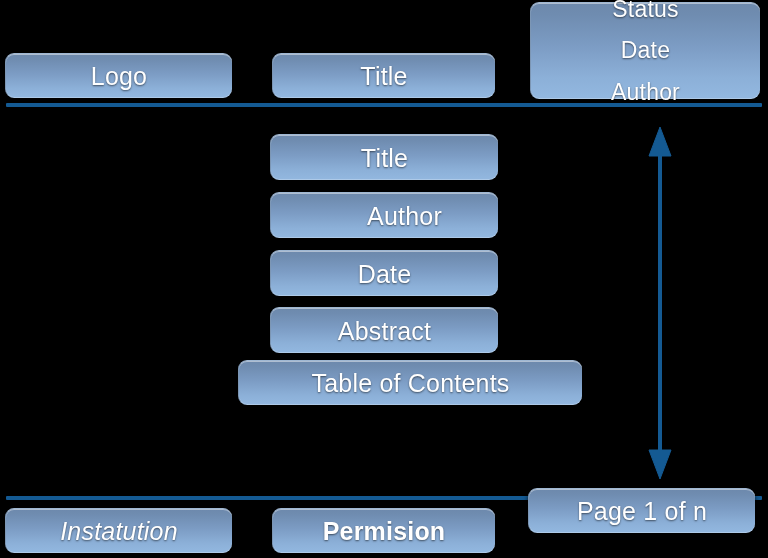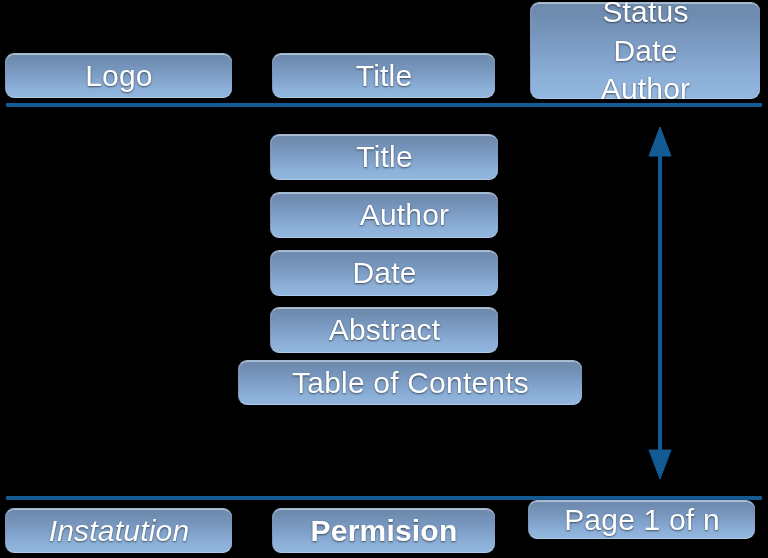--- a/index.html
+++ b/index.html
@@ -33,28 +33,28 @@
                 #7c9cc4 45%,
                 #8cb0d8 78%,
                 #93b8e0 100%);
     border-top: 1px solid #9fb7d2;
     border-left: 1px solid #7c96b4;
     border-right: 1px solid #5d7siz;
     box-shadow: 0 3px 5px rgba(0,0,0,0.85),
                 inset 0 1px 0 rgba(255,255,255,0.45),
                 inset 0 -1px 0 rgba(255,255,255,0.25);
     color: #ffffff;
-    font-size: 30px;
+    font-size: 25px;
     font-weight: 400;
     letter-spacing: 0.2px;
     text-shadow: 0 1px 2px rgba(0,0,0,0.55);
     line-height: 1.28;
   }
 
-  .box.tall { font-size: 30px; }
+  .box.tall { font-size: 23px; gap: 12px; }
 
   
   .divider {
     position: absolute;
     left: 6px;
     width: 756px;
     height: 4px;
     background: #145a93;
     border-radius: 1px;
   }
@@ -120,17 +120,17 @@
   <div class="divider" style="top:496px;"></div>
 
   <div class="box" style="left:5px; top:508px; width:227px; height:45px;font-style:italic;">
     <span>Instatution</span>
   </div>
 
   <div class="box" style="left:272px; top:508px; width:223px; height:45px;font-weight:bold;">
     <span>Permision</span>
   </div>
 
-  <div class="box" style="left:528px; top:500px; width:227px; height:39px;">
+  <div class="box" style="left:528px; top:488px; width:227px; height:45px;">
     <span>Page 1 of n</span>
   </div>
 
 </div>
 
 </body></html>

